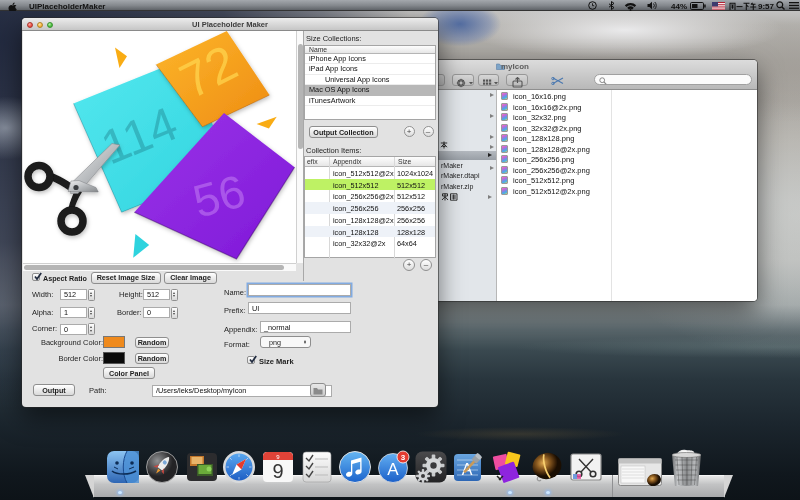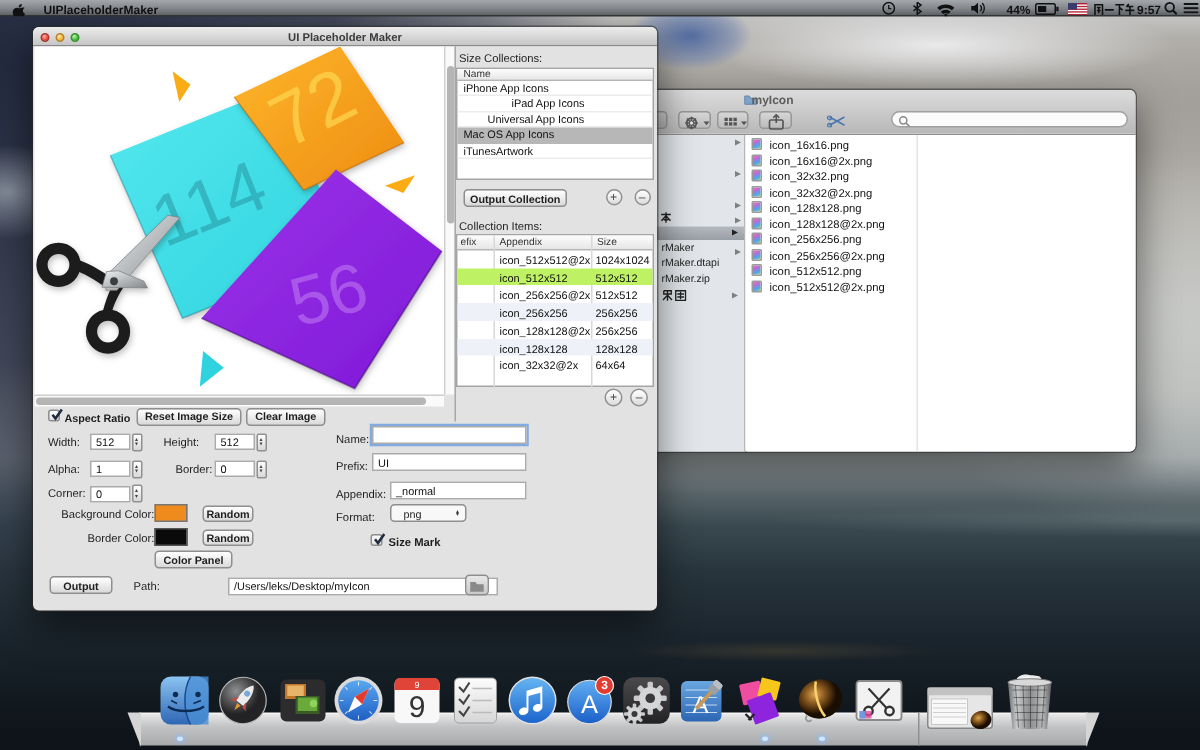--- a/index.html
+++ b/index.html
@@ -287,21 +287,21 @@
       <div class="h"></div>
     </div>
   <div id="hscroll">
       <div class="h"></div>
     </div>
   <div id="rpanel"></div>
   <div class="lbl" style="left:284px; top:16px;">Size Collections:</div>
   <div class="tbl" style="left:282px; top:27px; width:132px; height:75px;">
     <div class="thead" style="height:8px;"><span style="margin-left:4px;">Name</span></div>
     <div class="trow" style="top:8px; height:10.4px; border-bottom:1px solid #ececec;"><span style="margin-left:4px;">iPhone App Icons</span></div>
-    <div class="trow" style="top:18.4px; height:10.4px; border-bottom:1px solid #ececec;padding-left:32px;"><span style="margin-left:4px;">iPad App Icons</span></div>
+    <div class="trow" style="top:18.4px; height:10.4px; border-bottom:1px solid #ececec;"><span style="margin-left:4px;">iPad App Icons</span></div>
     <div class="trow" style="top:28.8px; height:10.4px; border-bottom:1px solid #ececec;"><span style="margin-left:20px;">Universal App Icons</span></div>
     <div class="trow" style="top:39.2px; height:10.4px; background:#b7b7b7;"><span style="margin-left:4px;">Mac OS App Icons</span></div>
     <div class="trow" style="top:49.6px; height:10.4px; border-bottom:1px solid #ececec;"><span style="margin-left:4px;">iTunesArtwork</span></div>
   </div>
   <div class="btn" style="left:287px; top:108px; width:69px; height:12px; line-height:11px;">Output Collection</div>
   <div class="rnd" style="left:381.5px; top:108px;">+</div>
   <div class="rnd" style="left:400.5px; top:108px;">–</div>
   <div class="lbl" style="left:284px; top:128px;">Collection Items:</div>
   <div class="tbl" style="left:282px; top:138px; width:132px; height:102px;">
     <div class="thead" style="height:10px; line-height:9px;"><span style="margin-left:2px;">efix</span><span style="position:absolute; left:28px;">Appendix</span><span style="position:absolute; left:93px;">Size</span></div>
@@ -344,21 +344,21 @@
         <path d="M2,4.5 L4,7 L8.2,1" stroke="#222c40" stroke-width="1.7" fill="none"></path>
       </svg>
     </div>
   <div class="lbl" style="left:21px; top:255.5px; font-size:7.2px; font-weight:bold;">Aspect Ratio</div>
   <div class="btn" style="left:69px; top:254px; width:70px; height:11.5px; line-height:10.5px;">Reset Image Size</div>
   <div class="btn" style="left:142px; top:254px; width:53px; height:11.5px; line-height:10.5px;">Clear Image</div>
 
   <div class="lbl" style="left:10px; top:271.5px;">Width:</div>
   <div class="field" style="left:38px; top:271px; width:27px; height:11px; line-height:10px; padding-left:3px;">512</div>
   <div class="stepper" style="left:66px; top:270.5px;"></div>
-  <div class="lbl" style="left:87px; top:271.5px;">Height:</div>
+  <div class="lbl" style="left:97px; top:271.5px;">Height:</div>
   <div class="field" style="left:121px; top:271px; width:27px; height:11px; line-height:10px; padding-left:3px;">512</div>
   <div class="stepper" style="left:149px; top:270.5px;"></div>
 
   <div class="lbl" style="left:10px; top:289.5px;">Alpha:</div>
   <div class="field" style="left:38px; top:289px; width:27px; height:11px; line-height:10px; padding-left:3px;">1</div>
   <div class="stepper" style="left:66px; top:288.5px;"></div>
   <div class="lbl" style="left:95px; top:289.5px;">Border:</div>
   <div class="field" style="left:121px; top:289px; width:27px; height:11px; line-height:10px; padding-left:3px;">0</div>
   <div class="stepper" style="left:149px; top:288.5px;"></div>
 

